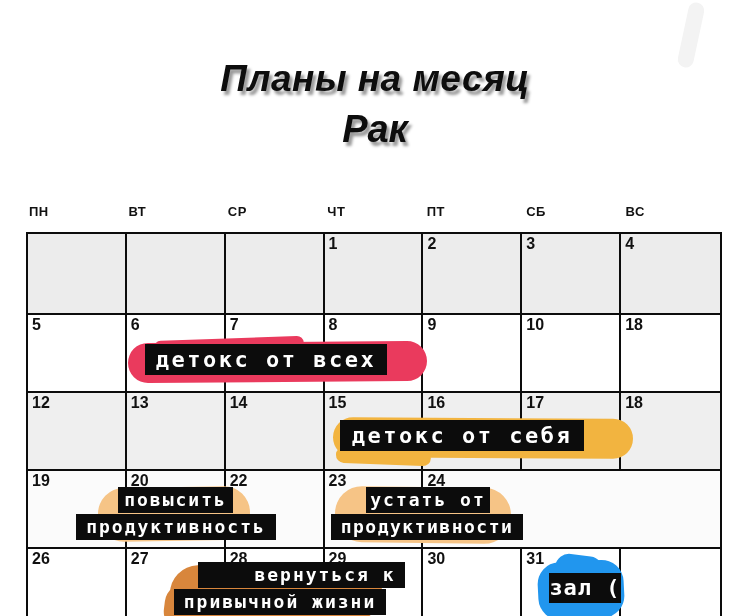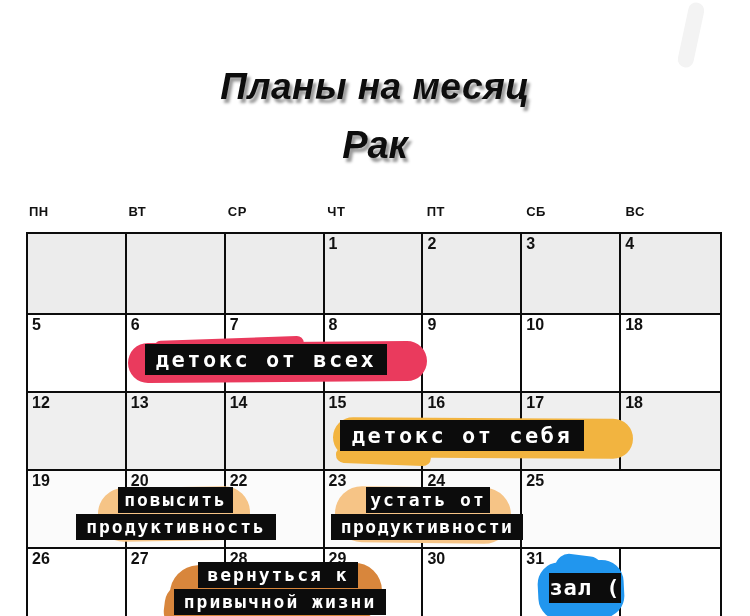--- a/index.html
+++ b/index.html
@@ -13,21 +13,21 @@
 
   
   .smudge {
     position: absolute; left: 683px; top: 2px; width: 16px; height: 66px;
     background: #f3f3f3; border-radius: 10px; transform: rotate(12deg);
   }
 
   
   .titles { position: absolute; top: 50px; left: 0; width: 100%; text-align: center; }
   .title-line1 {
-    margin: 16px; font-size: 37px; font-weight: bold; font-style: italic; color: #0d0d0d;
+    margin: 8px; font-size: 37px; font-weight: bold; font-style: italic; color: #0d0d0d;
     text-shadow: 3px 4px 3px #9a9a9a; letter-spacing: 0.5px;
   }
   .title-line2 {
     margin: 0 0 0 0; font-size: 38px; font-weight: bold; font-style: italic; color: #0d0d0d;
     text-shadow: 3px 4px 3px #9a9a9a;
   }
 
   
   .weekdays {
     position: absolute; left: 26px; top: 204px; width: 696px;
@@ -92,21 +92,21 @@
           font-size: 18px; letter-spacing: 2px; }
   .e4l2 { left: 331px; top: 514px; width: 192px; height: 26px; line-height: 26px;
           font-size: 18px; letter-spacing: 1.5px; }
 
   
   .e5b { left: 170px; top: 564px; width: 212px; height: 58px; background: #d8863c;
          border-radius: 28px; transform: rotate(-1deg); }
   .e5b::before { content:""; position: absolute; left: -6px; top: 18px; width: 40px; height: 48px;
          background: inherit; border-radius: 20px; transform: rotate(8deg); }
   .e5l1 { left: 198px; top: 562px; width: 160px; height: 26px; line-height: 26px;
-          font-size: 18px; letter-spacing: 2px; }
+          font-size: 18px; letter-spacing: 2px; padding-left: 47px; }
   .e5l2 { left: 174px; top: 589px; width: 212px; height: 26px; line-height: 26px;
           font-size: 18px; letter-spacing: 2px; }
 
   
   .e6b { left: 538px; top: 561px; width: 86px; height: 58px; background: #2196ee;
          border-radius: 22px; transform: rotate(-3deg); }
   .e6b::before { content:""; position: absolute; left: 18px; top: -6px; width: 48px; height: 30px;
          background: inherit; border-radius: 14px; transform: rotate(10deg); }
   .e6l { left: 541px; top: 573px; width: 72px; height: 30px; line-height: 30px;
          font-size: 22px; letter-spacing: 1px; margin-left: 8px; }
@@ -212,23 +212,20 @@
         </div>
       <div class="cell">
           <span class="num">22</span>
         </div>
       <div class="cell">
           <span class="num">23</span>
         </div>
       <div class="cell">
           <span class="num">24</span>
         </div>
-      <div class="cell">
-          <span class="num">25</span>
-        </div>
     </div>
     <div class="row r4">
       <div class="cell">
           <span class="num">26</span>
         </div>
       <div class="cell">
           <span class="num">27</span>
         </div>
       <div class="cell">
           <span class="num">28</span>

